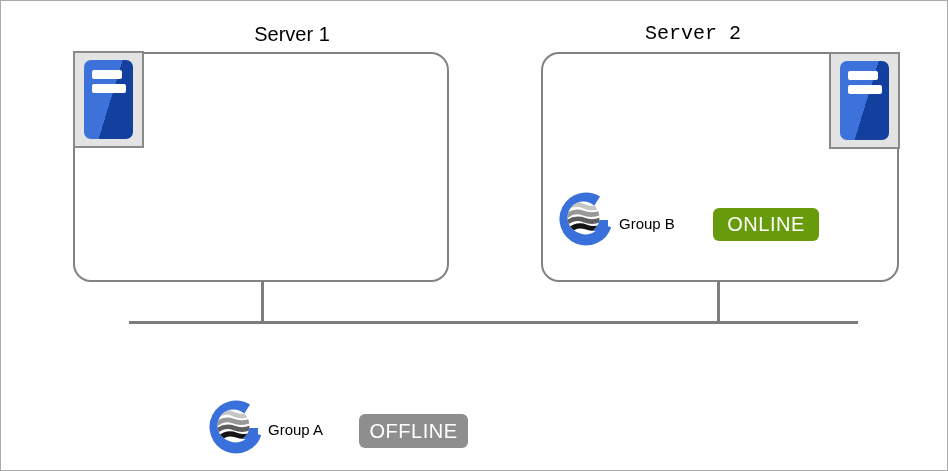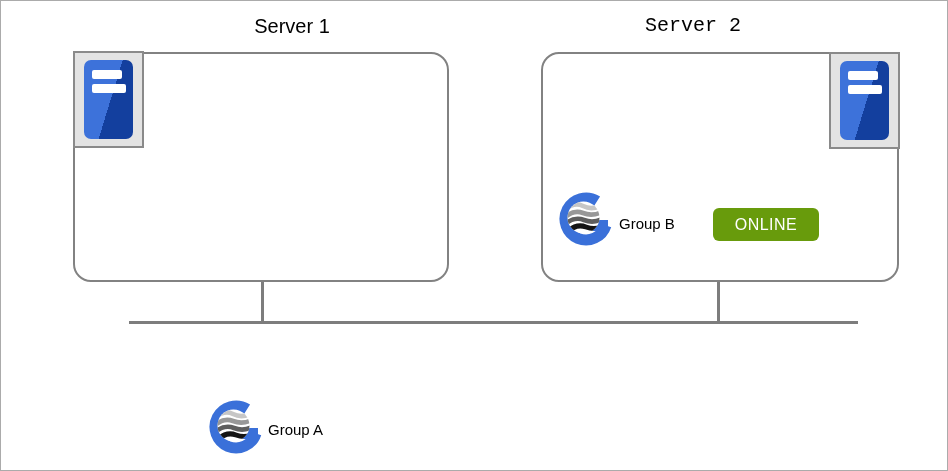--- a/index.html
+++ b/index.html
@@ -3,21 +3,21 @@
 <meta charset="utf-8">
 <style>
   html,body { margin:0; padding:0; background:#fff; font-family:"Liberation Sans", sans-serif; }
   #stage {
     position:relative; width:948px; height:471px; box-sizing:border-box;
     background:#ffffff; border:1px solid #ababab; overflow:hidden;
   }
 
   
   .server-title {
-    position:absolute; top:13px; width:200px; text-align:center;
+    position:absolute; top:21px; width:200px; text-align:center;
     font-size:20px; color:#000; line-height:24px;
   }
   #server1-title { left:191px; }
   #server2-title { left:592px;font-family:Liberation Mono, monospace; }
 
   
   .server-box {
     position:absolute; top:51px; height:230px; box-sizing:border-box;
     border:2px solid #828282; border-radius:18px; background:#ffffff;
   }
@@ -52,21 +52,21 @@
   .group-icon { position:absolute; width:56px; height:56px; }
   #group-b-icon { left:557px; top:190px; }
   #group-a-icon { left:207px; top:398px; }
   .group-label {
     position:absolute; font-size:15px; color:#000; line-height:22px; white-space:nowrap;
   }
   #group-b-label { left:618px; top:212px; }
   #group-a-label { left:267px; top:418px; }
   .status-badge {
     position:absolute; box-sizing:border-box; border-radius:6px;
-    color:#ffffff; font-size:16px; text-align:center; letter-spacing:0.5px;
+    color:#ffffff; font-size:20px; text-align:center; letter-spacing:0.5px;
   }
   #group-b-badge { left:712px; top:207px; width:106px; height:33px; line-height:33px; background:#689b0c; }
   #group-a-badge { left:358px; top:413px; width:109px; height:34px; line-height:34px; background:#8e8e8e; }
 </style>
 </head>
 <body>
 
 <div id="stage">
 
   <div class="server-title" id="server1-title">Server 1</div>
@@ -121,14 +121,15 @@
     <path d="M34 29 H50 V40 H34 Z" fill="#3a70d9"></path>
     <circle cx="25.5" cy="26.5" r="16" fill="#ffffff"></circle>
     <g clip-path="url(#gclipA)">
       <path d="M5 21 Q 15 10 25 15 T 45 13" fill="none" stroke="#c6c6c6" stroke-width="4.6"></path>
       <path d="M5 28 Q 15 18 25 22 T 46 20" fill="none" stroke="#989898" stroke-width="4.6"></path>
       <path d="M6 34 Q 16 25 26 29 T 46 27" fill="none" stroke="#5e5e5e" stroke-width="4.6"></path>
       <path d="M8 42 Q 18 32 28 36 T 48 34" fill="none" stroke="#141414" stroke-width="5"></path>
     </g>
   </svg>
   <div class="group-label" id="group-a-label">Group A</div>
+  <div class="status-badge" id="group-a-badge">OFFLINE</div>
 
 </div>
 
 </body></html>

